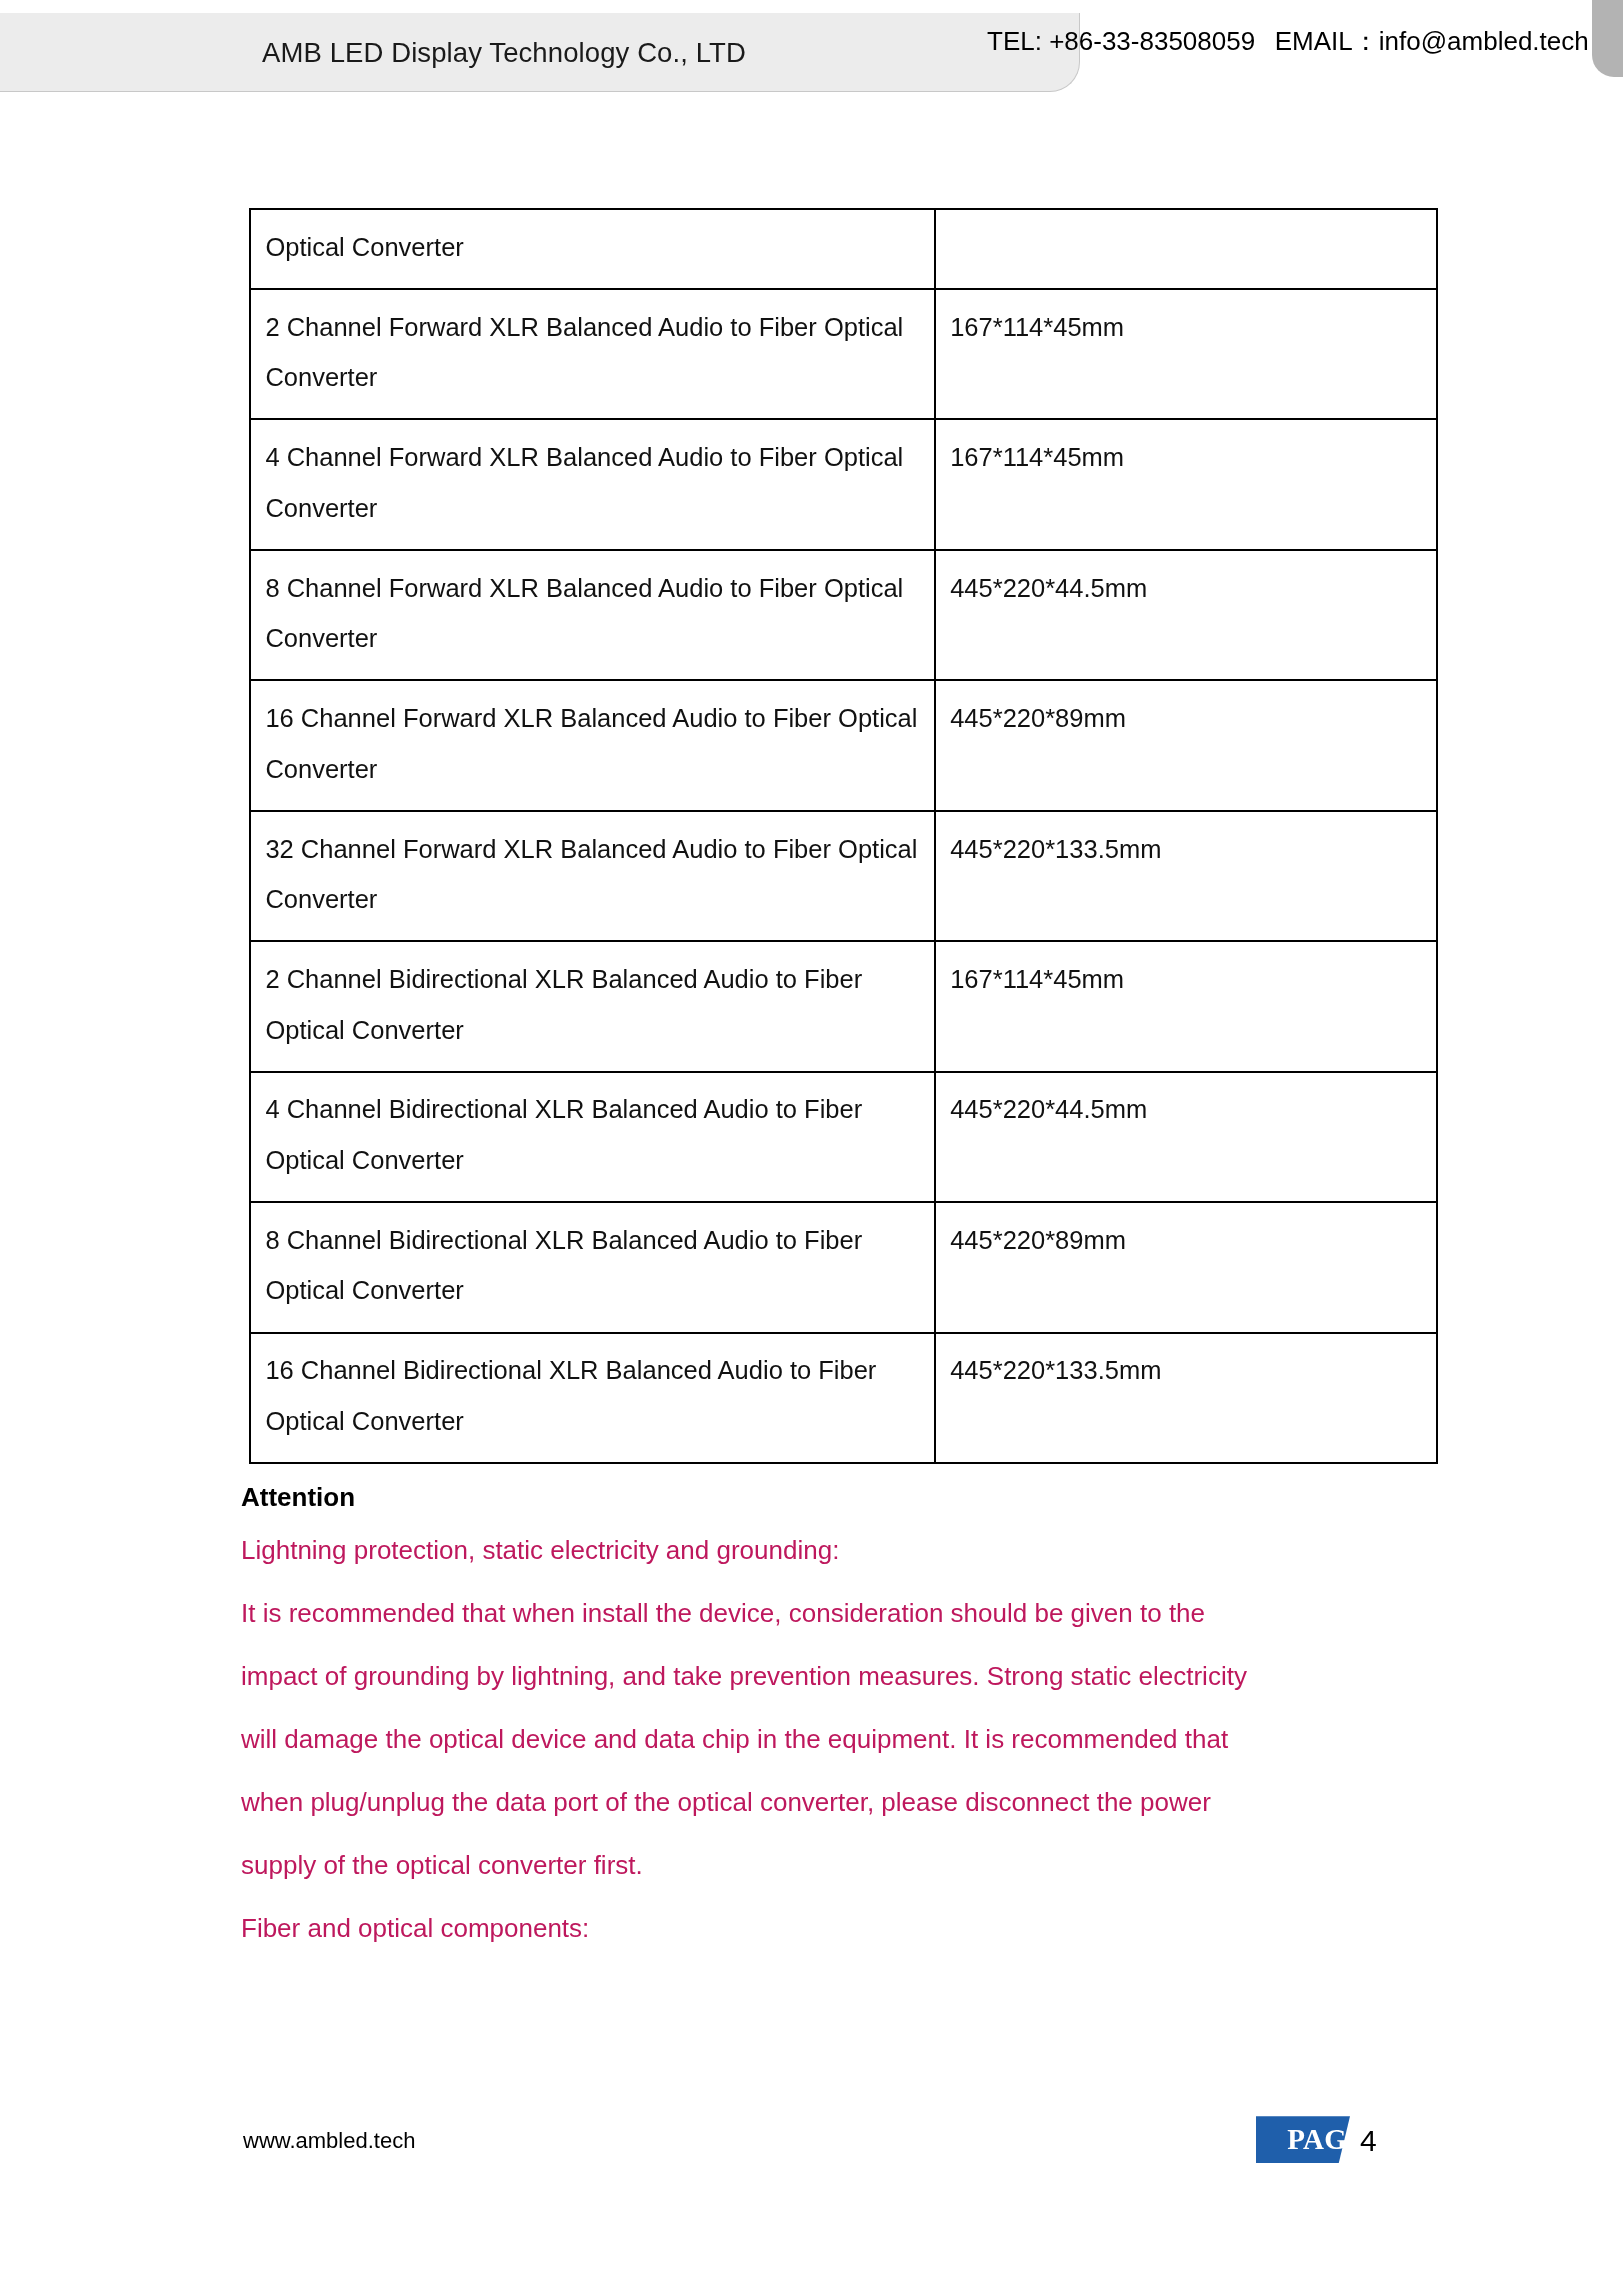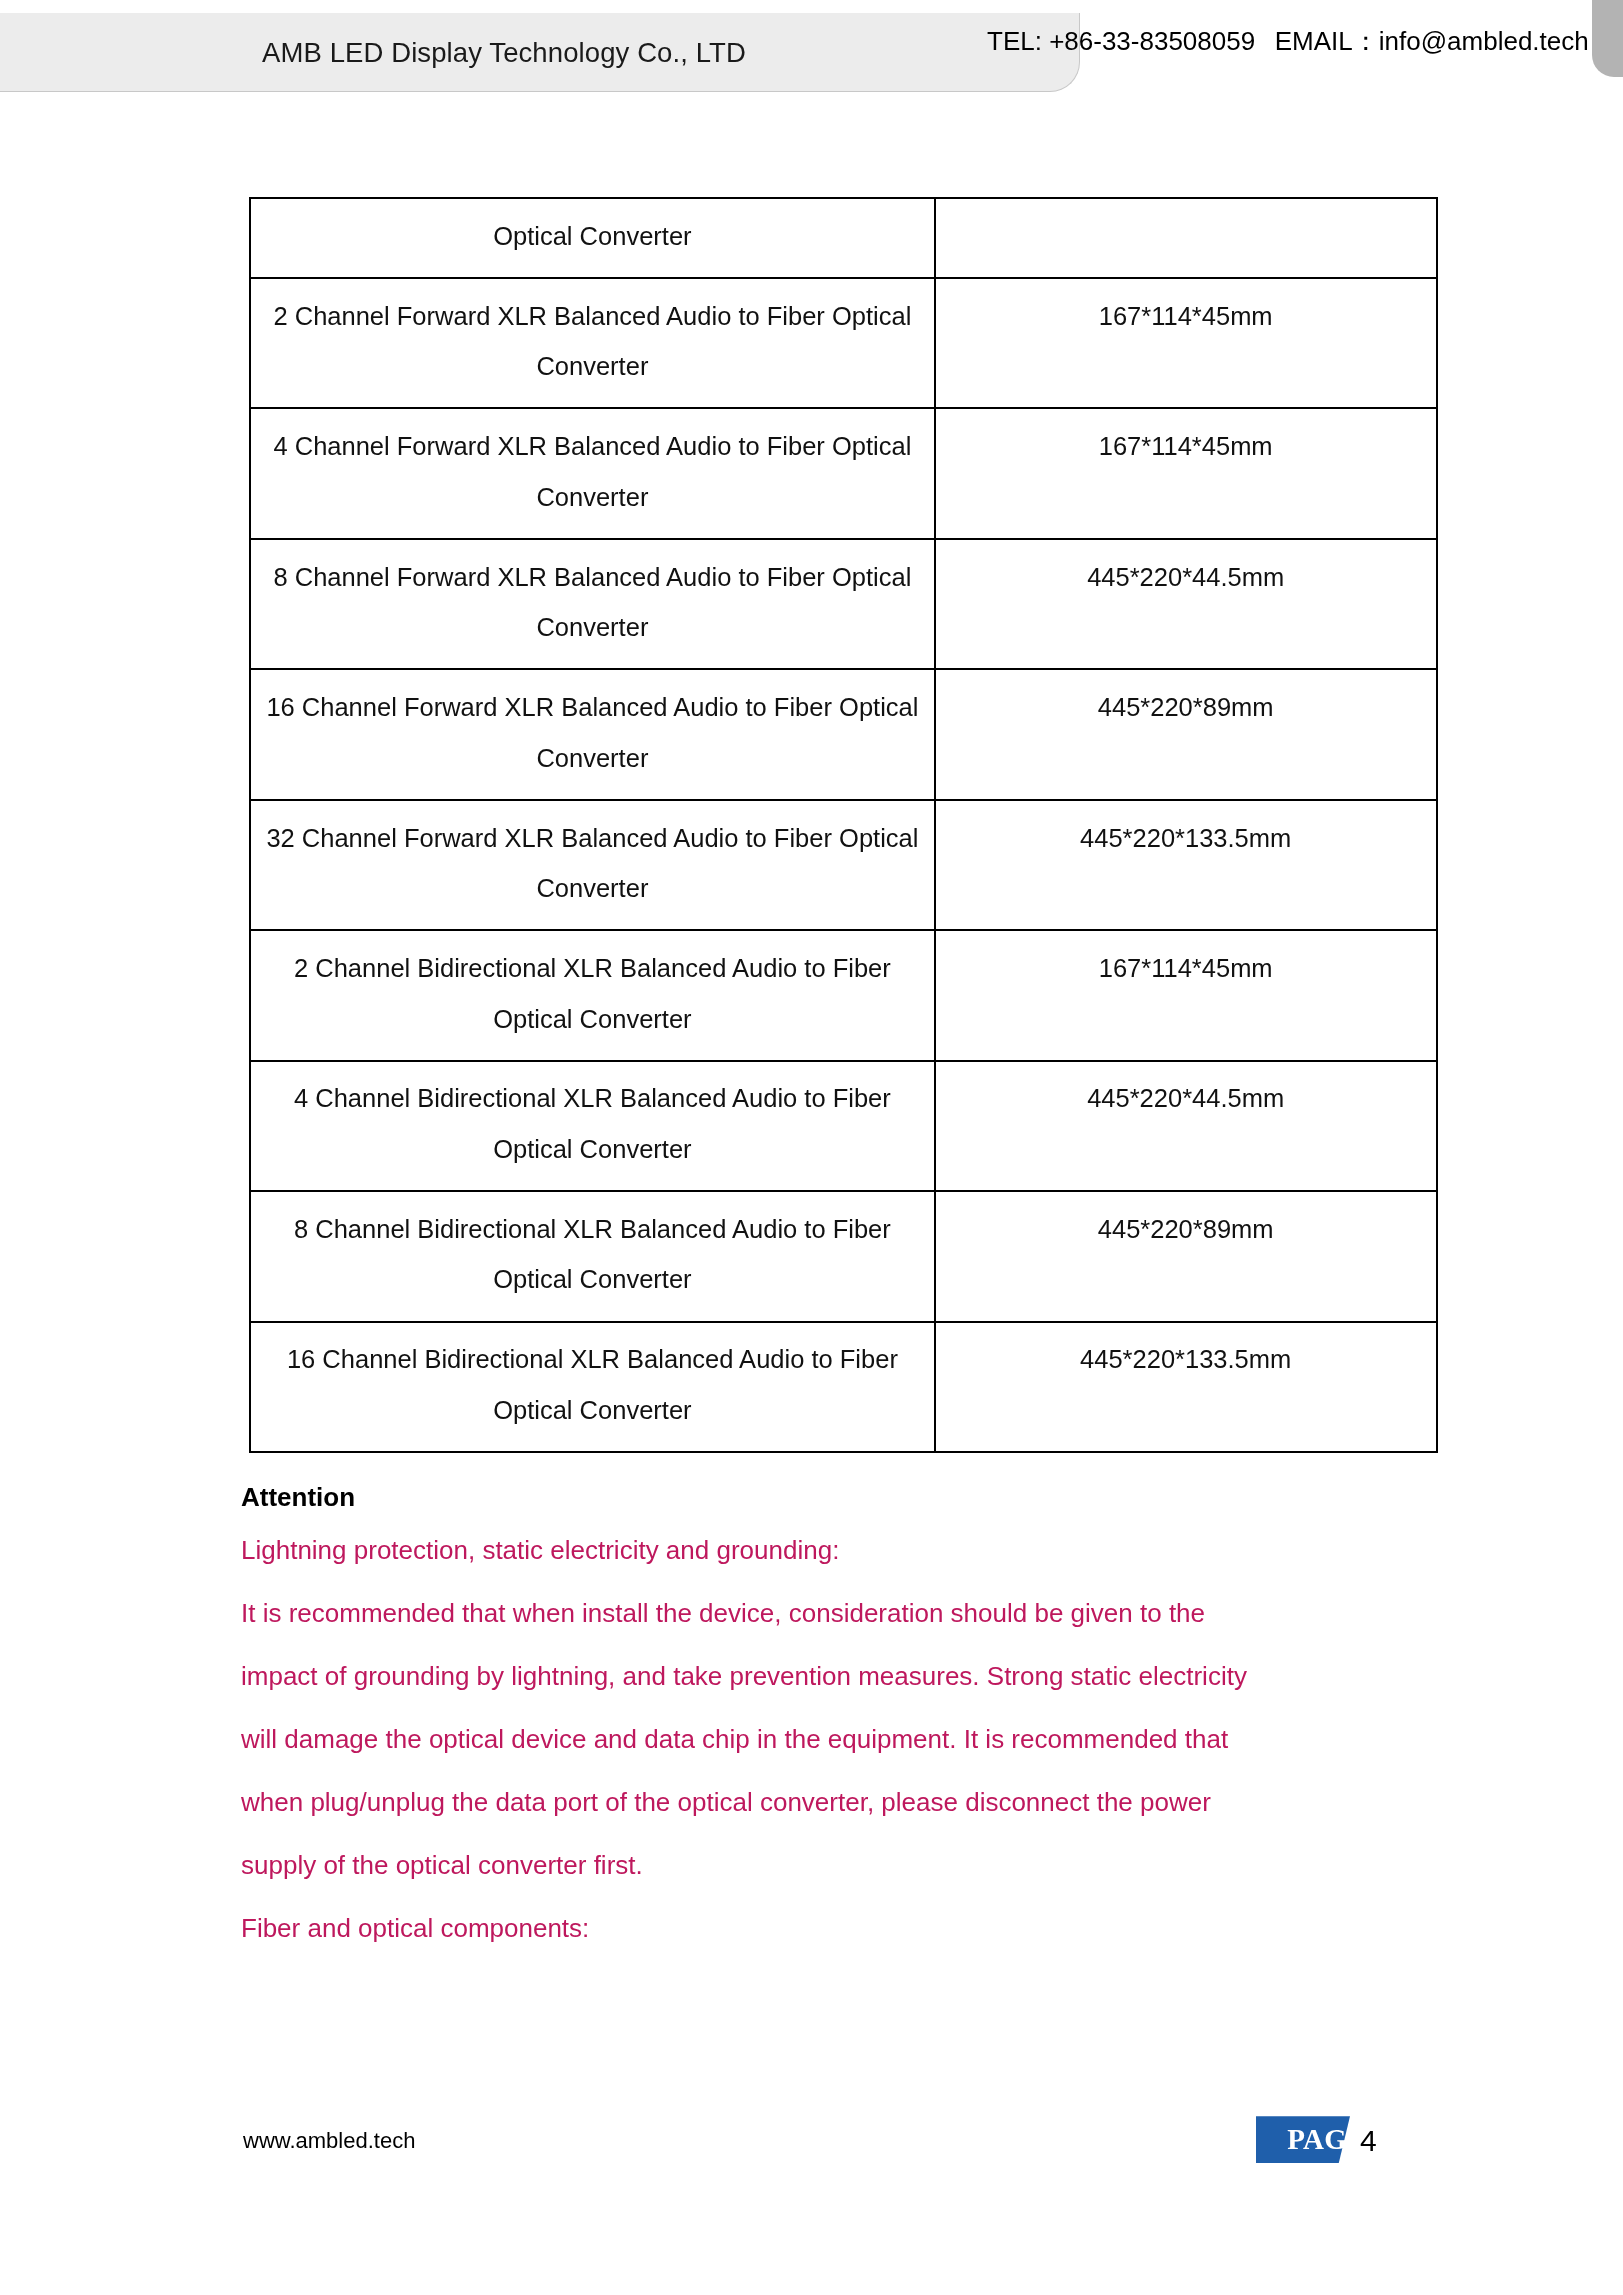--- a/index.html
+++ b/index.html
@@ -63,25 +63,24 @@
     width: 31px;
     height: 77px;
     background: #b3b3b3;
     border-bottom-left-radius: 22px;
   }
 
   
   #spec-table {
     position: absolute;
     left: 249px;
-    top: 197px;
+    top: 208px;
     width: 1125px;
     border-collapse: collapse;
     table-layout: fixed;
-    text-align: center;
   }
   #spec-table td {
     border: 2px solid #000000;
     padding: 11.8px 14.4px 15.7px 14.4px;
     font-size: 25.5px;
     line-height: 1.98;
     vertical-align: top;
     color: #111111;
     word-wrap: break-word;
   }

